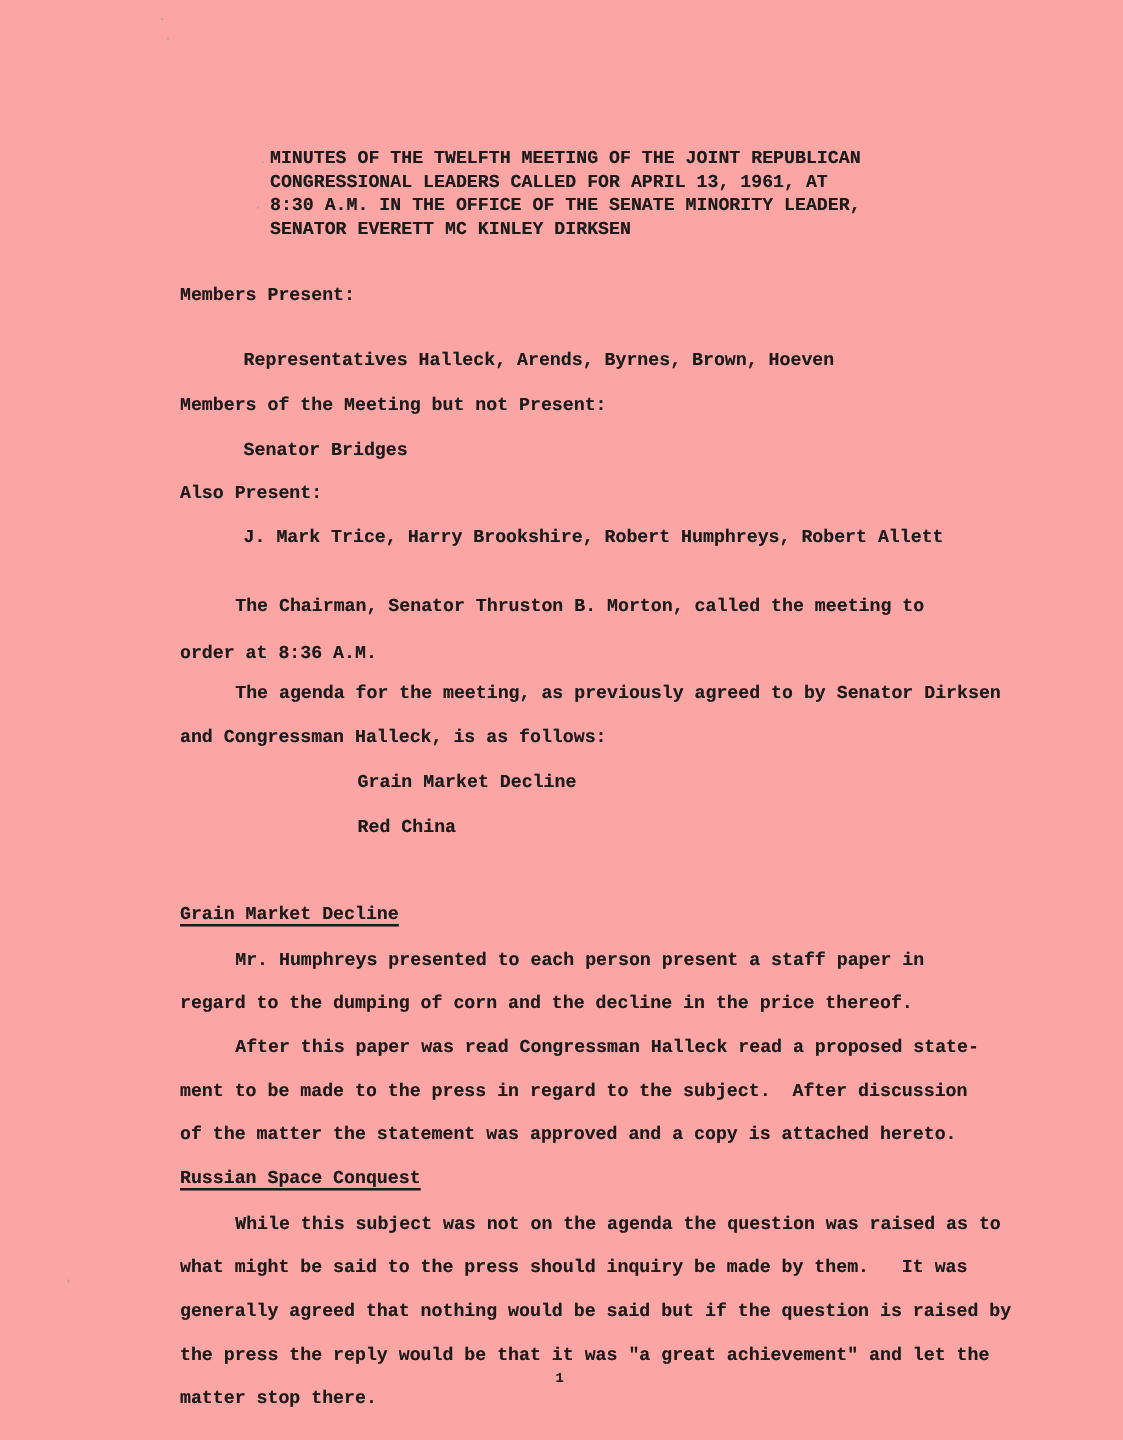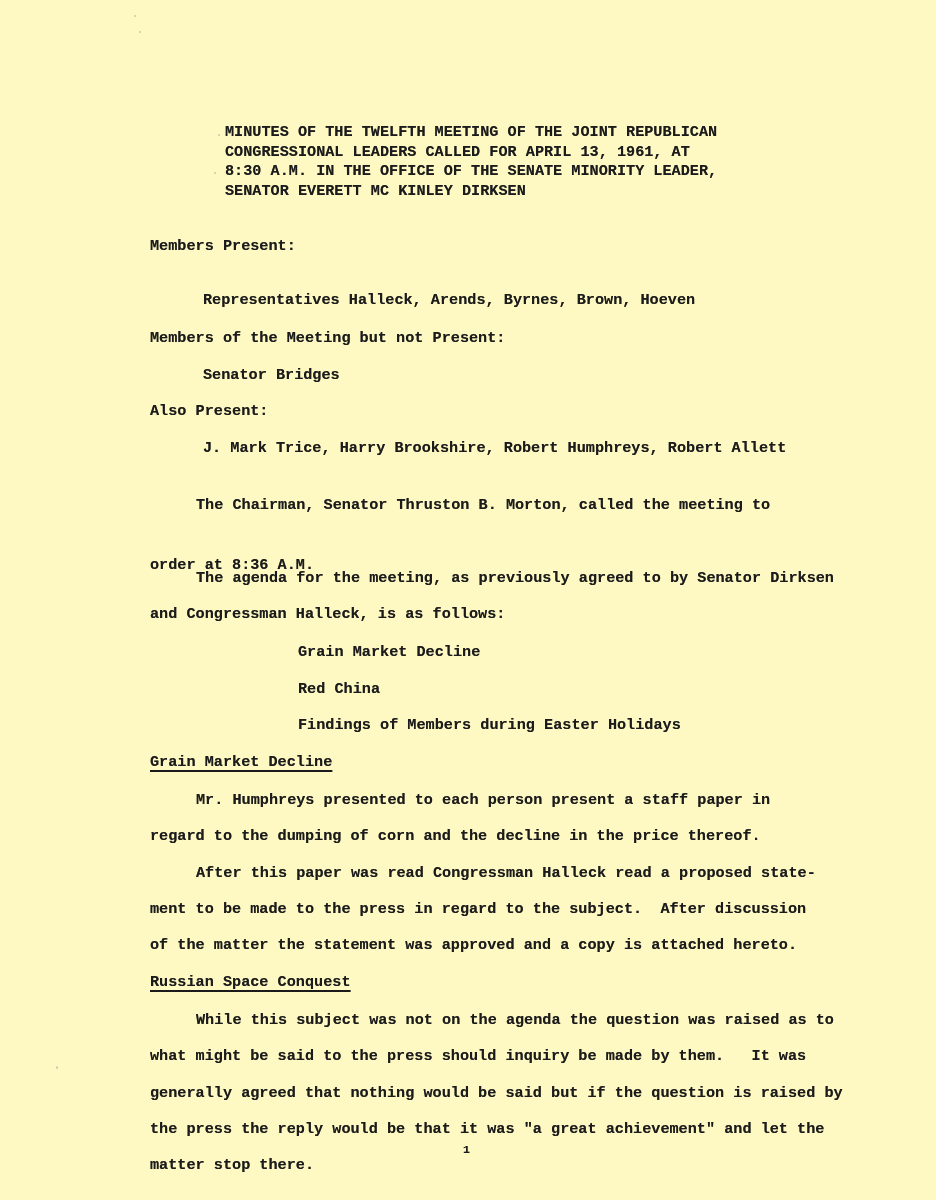--- a/index.html
+++ b/index.html
@@ -4,21 +4,21 @@
 <style>
   html, body {
     margin: 0;
     padding: 0;
     background: #ffffff;
   }
   .page {
     position: relative;
     width: 936px;
     height: 1200px;
-    background: #fef9c3;
+    background: #fca5a5;
     overflow: hidden;
     font-family: "Liberation Mono", "DejaVu Sans Mono", monospace;
     font-weight: bold;
     font-size: 15.2px;
     color: #1b1b1b;
     text-shadow: 0 0 0.5px rgba(20,20,20,0.55);
   }
   .ln {
     position: absolute;
     white-space: pre;
@@ -66,28 +66,27 @@
   <div class="ln lm" style="top:238px">Members Present:</div>
   <div class="ln sb" style="top:292px">Representatives Halleck, Arends, Byrnes, Brown, Hoeven</div>
 
   <div class="ln lm" style="top:330px">Members of the Meeting but not Present:</div>
   <div class="ln sb" style="top:367px">Senator Bridges</div>
 
   <div class="ln lm" style="top:403px">Also Present:</div>
   <div class="ln sb" style="top:440px">J. Mark Trice, Harry Brookshire, Robert Humphreys, Robert Allett</div>
 
   <div class="ln in" style="top:497px">The Chairman, Senator Thruston B. Morton, called the meeting to</div>
-  <div class="ln lm" style="top:557px">order at 8:36 A.M.</div>
+  <div class="ln lm" style="top:536px">order at 8:36 A.M.</div>
 
   <div class="ln in" style="top:570px">The agenda for the meeting, as previously agreed to by Senator Dirksen</div>
   <div class="ln lm" style="top:606px">and Congressman Halleck, is as follows:</div>
 
   <div class="ln ag" style="top:644px">Grain Market Decline</div>
   <div class="ln ag" style="top:681px">Red China</div>
-  <div class="ln ag" style="top:717px">Findings of Members during Easter Holidays</div>
 
   <div class="ln lm hd" style="top:754px">Grain Market Decline</div>
 
   <div class="ln in" style="top:792px">Mr. Humphreys presented to each person present a staff paper in</div>
   <div class="ln lm" style="top:828px">regard to the dumping of corn and the decline in the price thereof.</div>
 
   <div class="ln in" style="top:865px">After this paper was read Congressman Halleck read a proposed state-</div>
   <div class="ln lm" style="top:901px">ment to be made to the press in regard to the subject.  After discussion</div>
   <div class="ln lm" style="top:937px">of the matter the statement was approved and a copy is attached hereto.</div>
 

